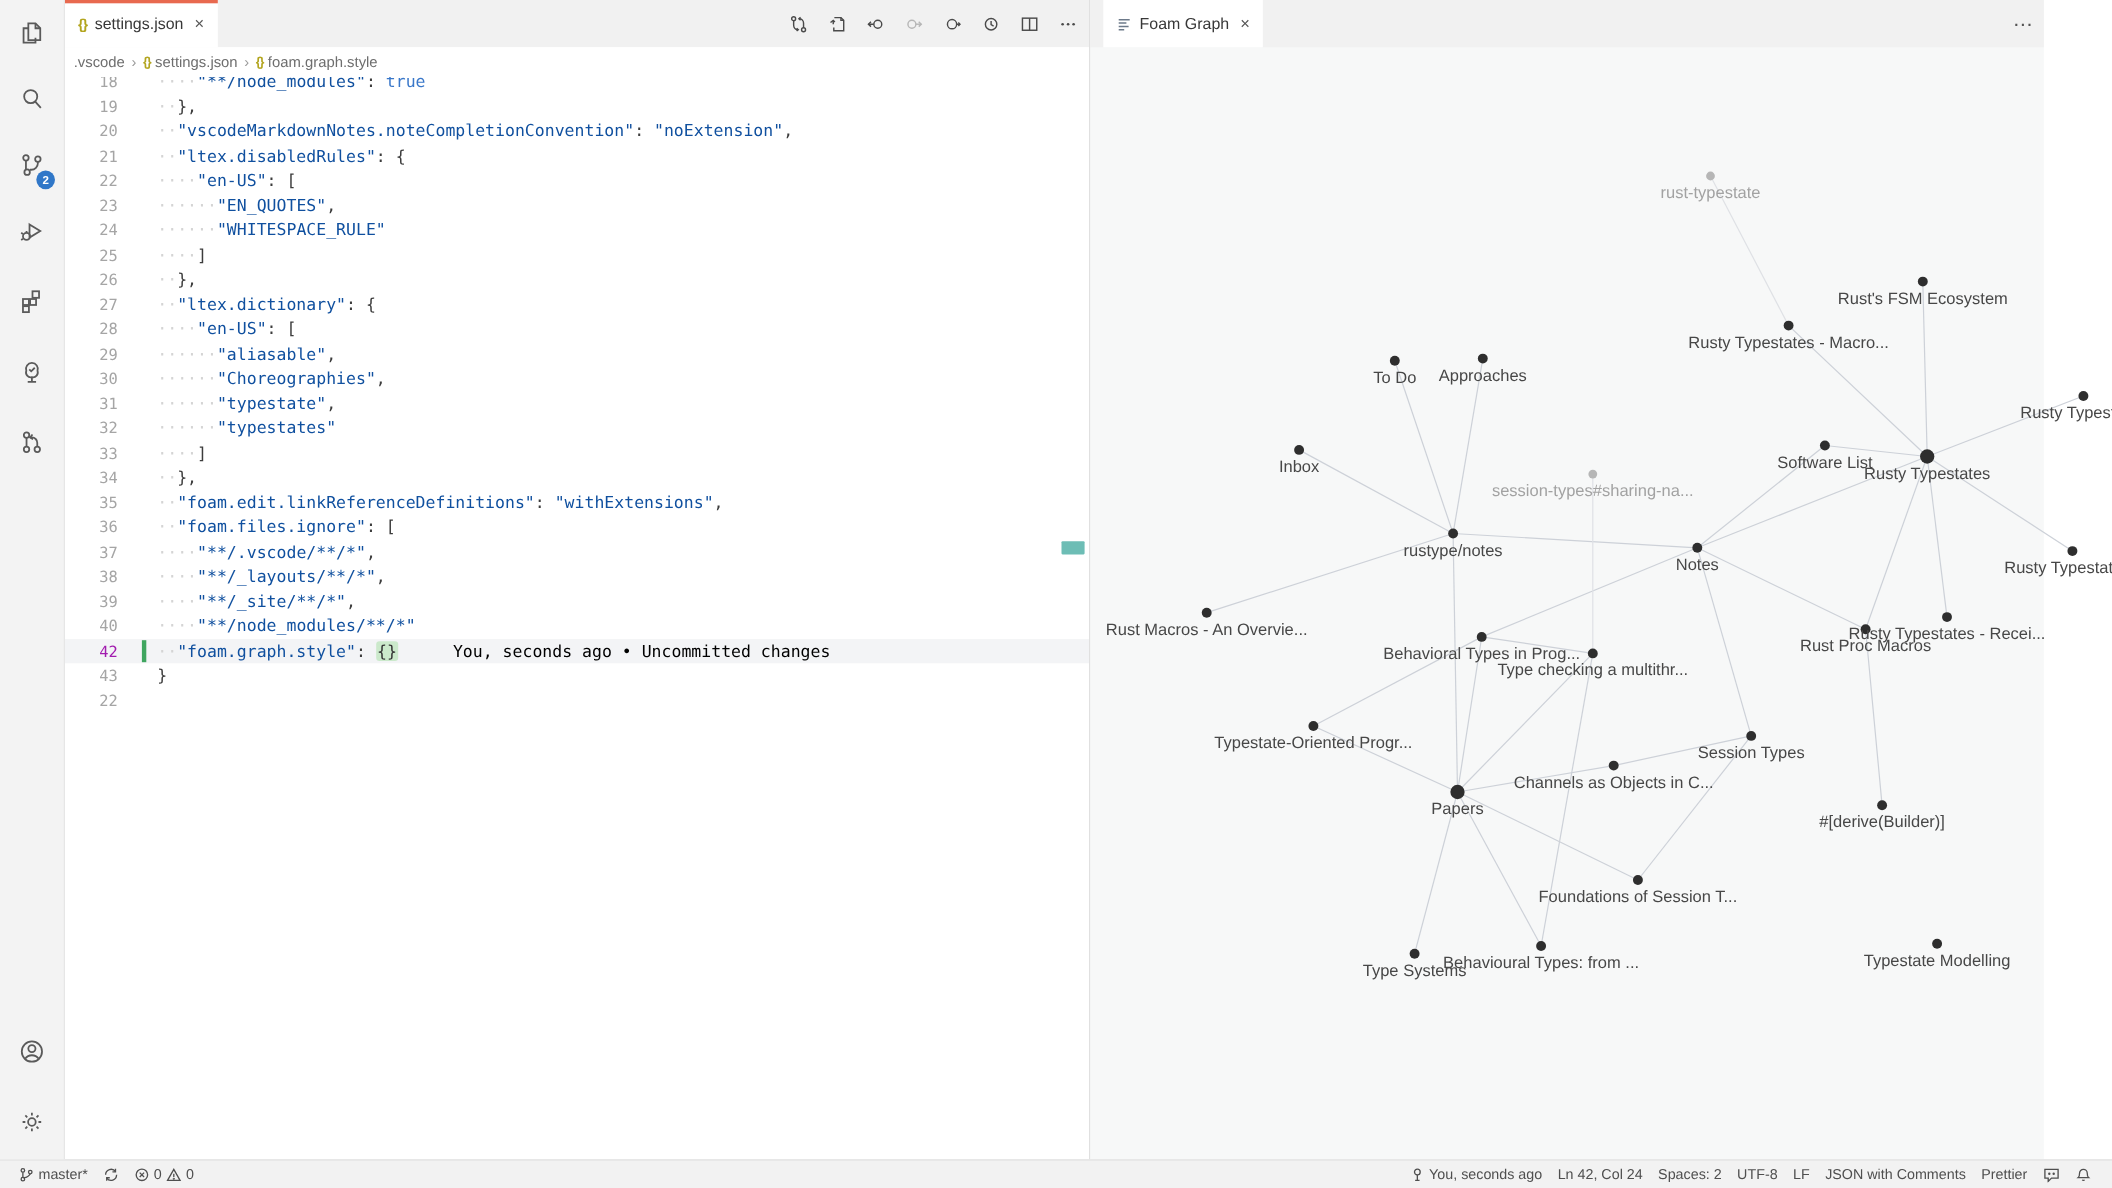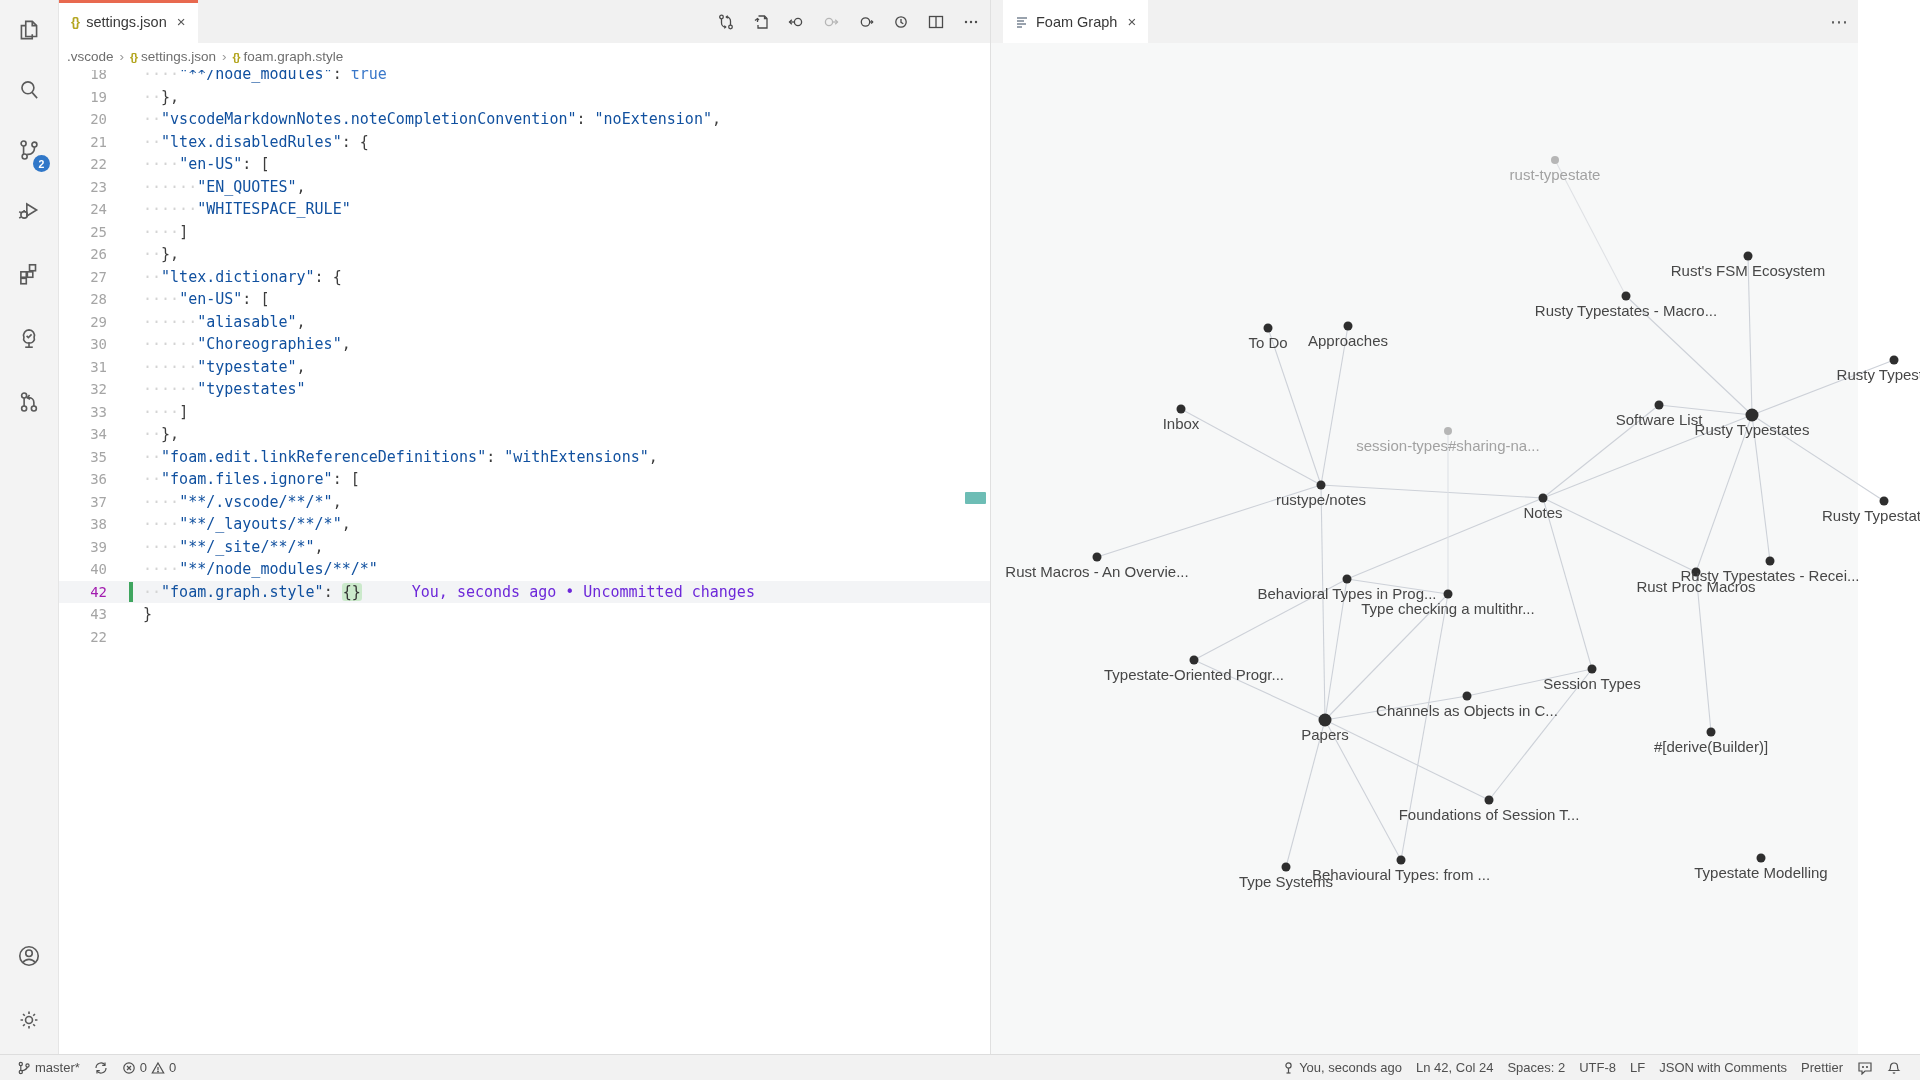--- a/index.html
+++ b/index.html
@@ -43,21 +43,21 @@
   .code-line.active { background:#f3f4f6; }
   .ln { display:inline-block; width:48px; text-align:right; color:#a5a5a5; font-size:14px; }
   .gut { display:inline-block; width:36px; position:relative; height:22.5px; vertical-align:top; }
   .gitadd { position:absolute; left:22px; top:1px; width:3.5px; height:20px; background:#3fa55f; }
   .tok-w { color:#d4d4d4; }
   .tok-k { color:#10509f; }
   .tok-s { color:#10509f; }
   .tok-b { color:#3977c9; }
   .tok-p { color:#3c3c3c; }
   .tok-h { color:#333; background:#cbe9cb; border-radius:3px; padding:0 1px; }
-  .tok-m { color:#6d28d9; margin-left:50px; }
+  .tok-m { color:#000000; margin-left:50px; }
   #overview-mark { position:absolute; left:906px; top:492px; width:21px; height:12px;
     background:#53b1a8; opacity:.85; border-radius:1px; }
 
   
   #panel-group { position:absolute; left:990px; top:0; width:868px; height:1054px;
     background:#f7f8f8; border-left:1px solid #e0e0e0; }
   #panel-group .tabbar { height:43px; }
   #foam-tab { margin-left:12px; }
   .webview-ico { margin-right:7px; display:inline-flex; }
   #panel-actions { position:absolute; right:10px; top:0; height:43px; display:flex; align-items:center; }

